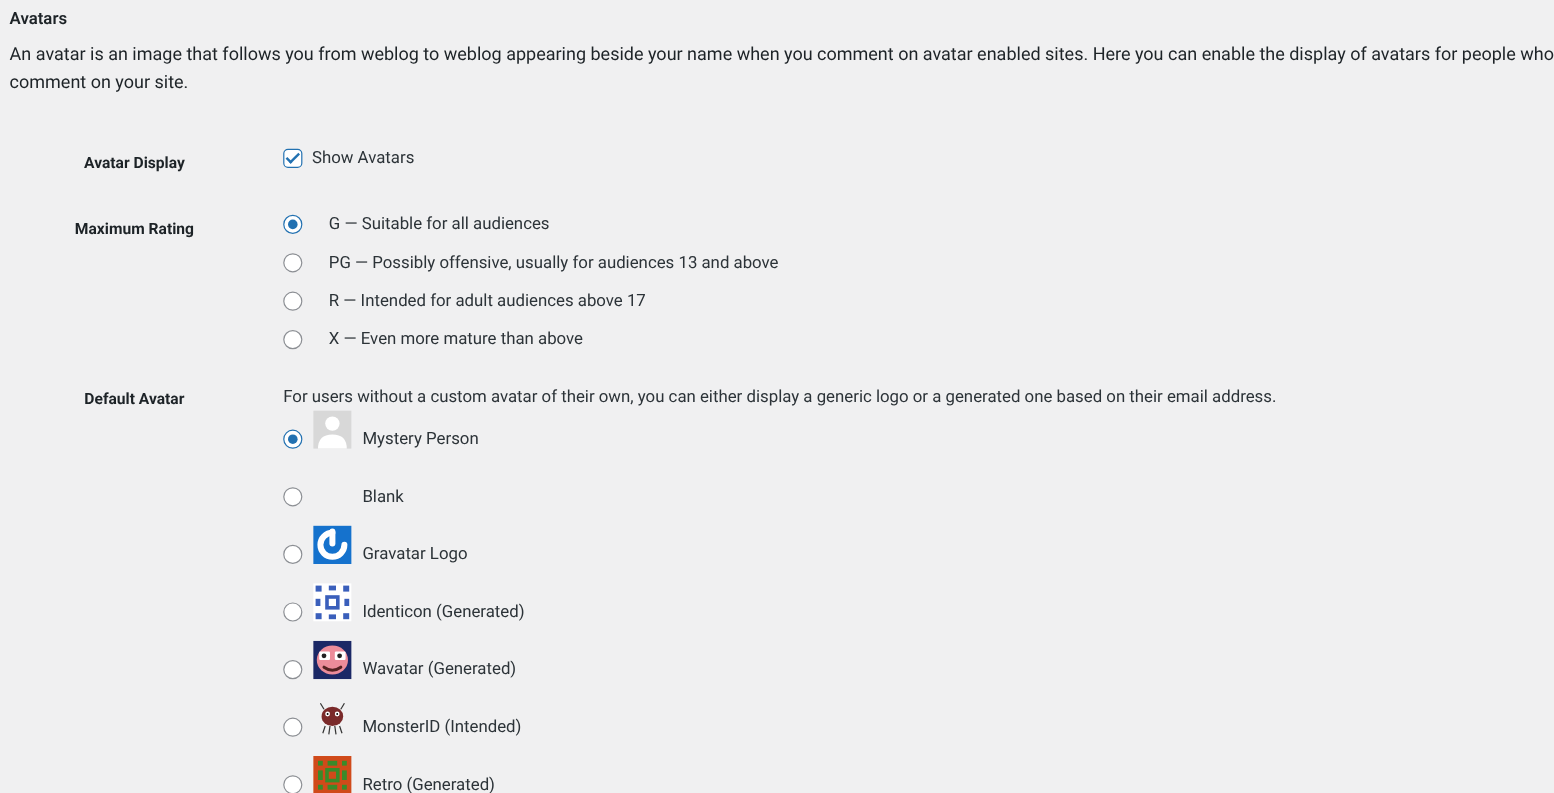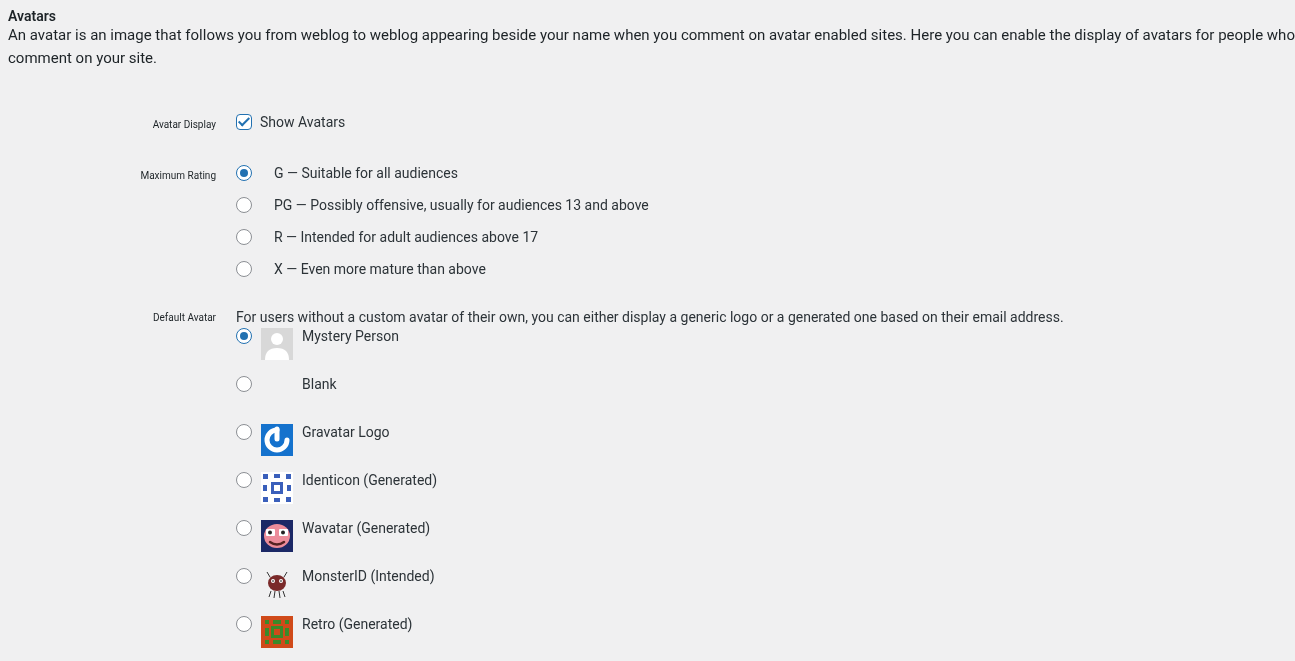--- a/index.html
+++ b/index.html
@@ -11,38 +11,39 @@
       font-family: -apple-system, BlinkMacSystemFont, "Segoe UI", Roboto, Oxygen-Sans, Ubuntu, Cantarell, "Helvetica Neue", sans-serif;
       font-size: 13px;
       color: #1d2327;
       background: #f0f0f1;
       padding: 8px 0 20px 8px;
     }
     h2.section-title {
       font-size: 14px;
       font-weight: 600;
       color: #1d2327;
+      margin-bottom: 10px;
     }
     p.section-description {
       font-size: 15px;
       color: #1d2327;
       line-height: 1.5;
       margin-bottom: 30px;
     }
     .form-table {
       width: 100%;
       border-collapse: collapse;
     }
     .form-table th {
       vertical-align: top;
-      text-align: right;
+      text-align: center;
       padding: 20px 10px 20px 0;
       width: 218px;
-      font-weight: 400;
-      font-size: 10px;
+      font-weight: 700;
+      font-size: 13px;
       color: #1d2327;
     }
     .form-table td {
       vertical-align: top;
       padding: 15px 10px;
       font-size: 14px;
       color: #2c3338;
     }
     .form-table .inline-label {
       display: flex;
@@ -60,21 +61,21 @@
       gap: 22px;
       font-size: 14px;
       color: #2c3338;
       margin-bottom: 16px;
     }
     .radio-option:last-child {
       margin-bottom: 0;
     }
     .avatar-option {
       display: flex;
-      align-items: flex-start;
+      align-items: flex-end;
       gap: 9px;
       font-size: 14px;
       color: #2c3338;
       margin-bottom: 16px;
     }
     .avatar-option:last-child {
       margin-bottom: 0;
     }
     .avatar-placeholder {
       width: 32px;

